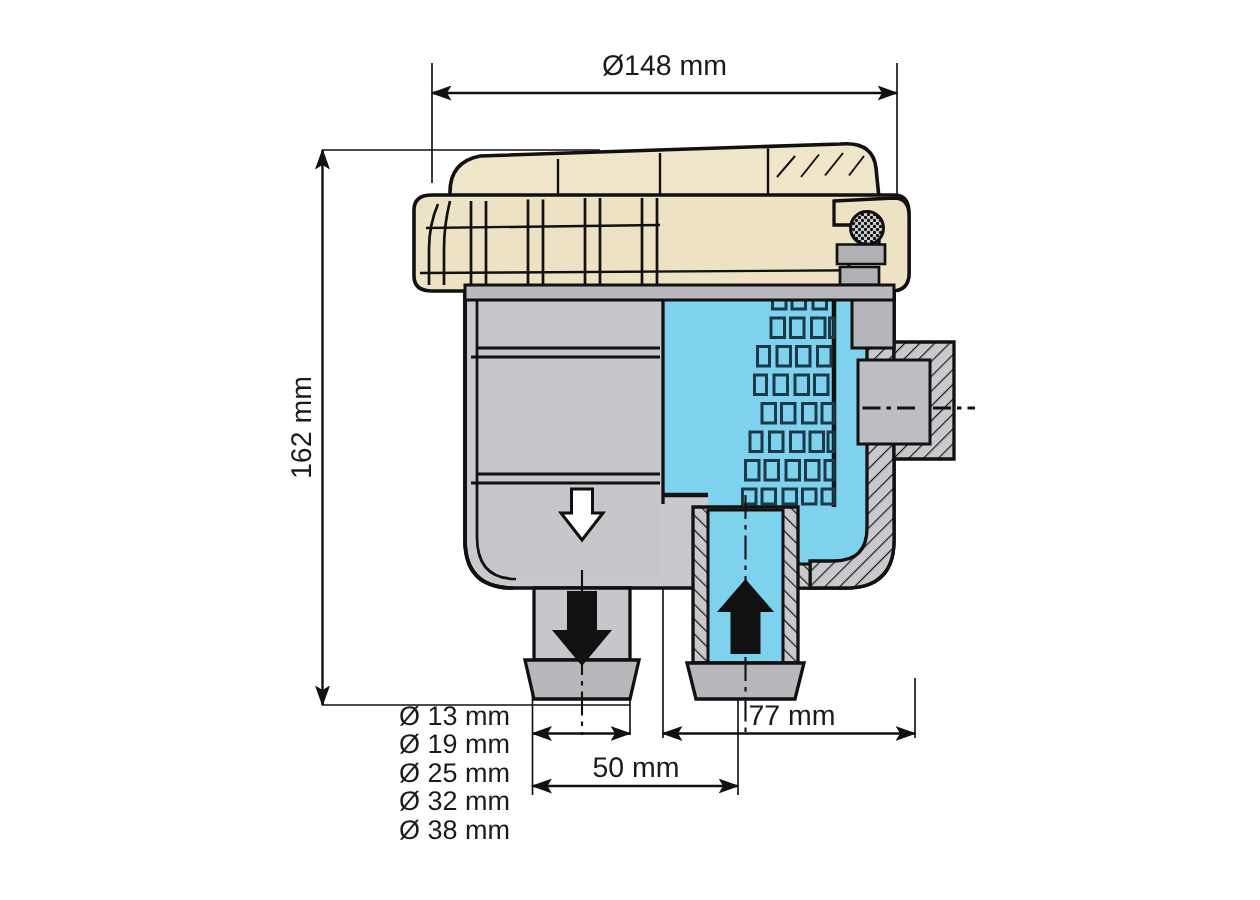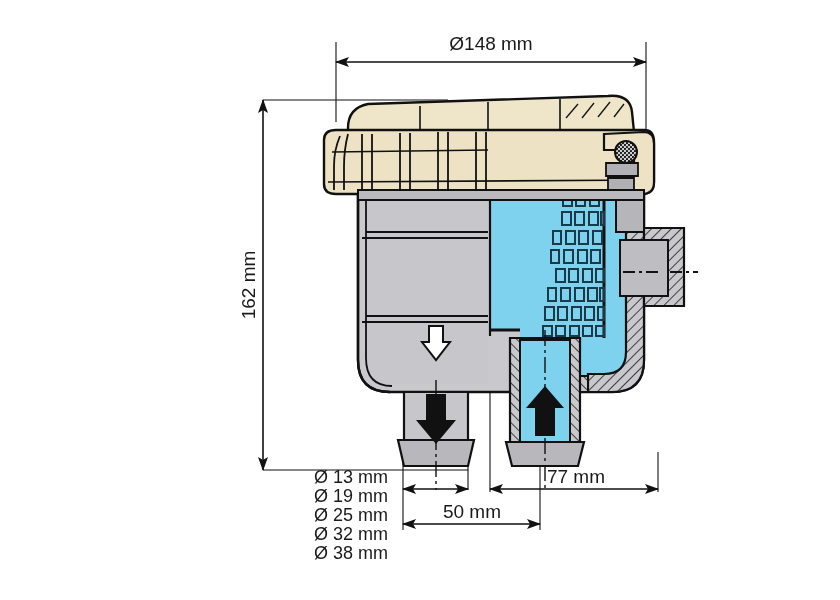--- a/index.html
+++ b/index.html
@@ -1,18 +1,18 @@
 <!DOCTYPE html>
 <html><head>
 <meta charset="utf-8">
 <style>
   html,body{margin:0;padding:0;background:#fff;}
   body{width:840px;height:600px;overflow:hidden;
        font-family:"Liberation Sans", sans-serif;}
-  #stage{position:relative;width:740px;height:600px;background:#fff;margin-left:48px;}
+  #stage{position:relative;width:740px;height:600px;background:#fff;}
   svg{display:block;}
   .dimtext{font-family:"Liberation Sans", sans-serif;font-size:19px;fill:#1a1a1a;}
   .dimtext-list{font-family:"Liberation Sans", sans-serif;font-size:18px;fill:#1a1a1a;}
 </style>
 </head>
 <body>
 
 <div id="stage">
 <svg width="840" height="600" viewBox="0 0 840 600">
 

